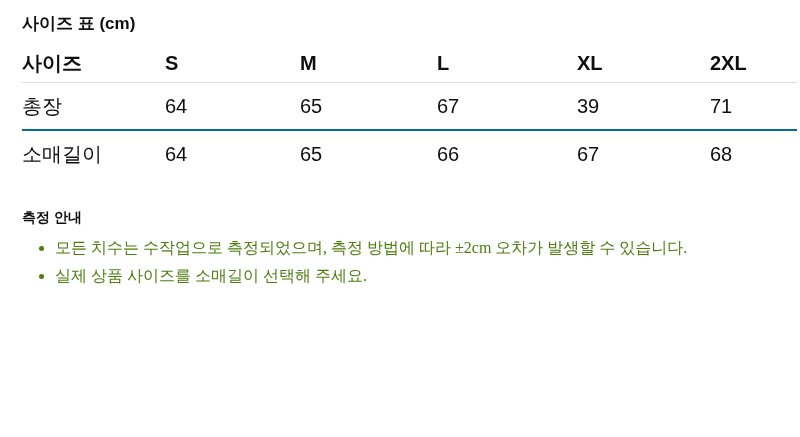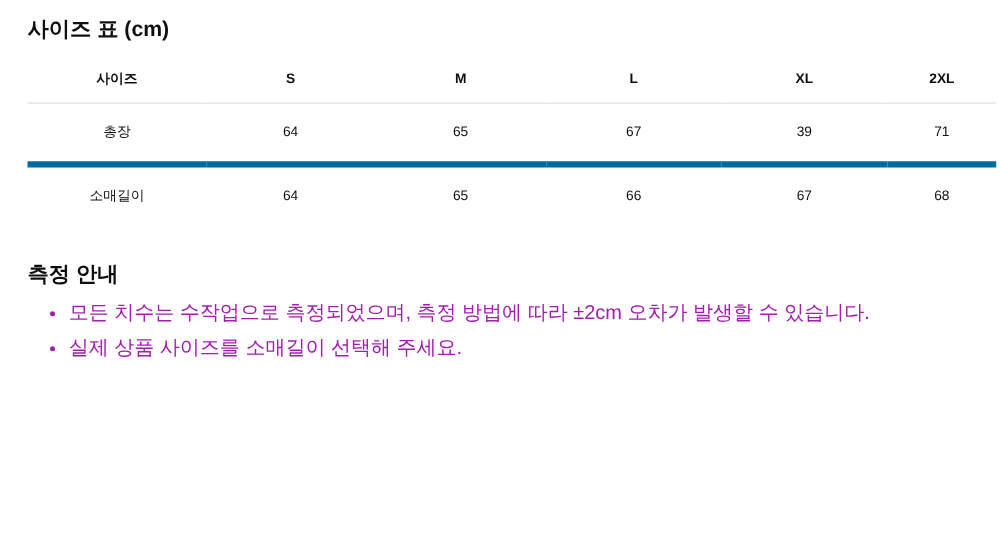--- a/index.html
+++ b/index.html
@@ -25,56 +25,57 @@
     color: #0f0f0f;
   }
   table.size-table {
     margin-top: 10px;
     border-collapse: collapse;
     table-layout: fixed;
     width: 775px;
   }
   table.size-table th,
   table.size-table td {
-    text-align: center;
-    font-size: 11px;
+    text-align: left;
+    font-size: 20px;
     line-height: 16px;
     vertical-align: middle;
     white-space: nowrap;
     overflow: hidden;
   }
   table.size-table thead th {
     font-weight: 700;
     padding: 9px 0 11px 0;
     border-bottom: 1px solid #e0e0e0;
   }
   table.size-table tbody td {
     font-weight: 400;
     padding: 15px 0;
-    border-bottom: 5px solid #0369a1;
+    border-bottom: 2px solid #0369a1;
   }
   table.size-table tbody tr:last-child td {
     border-bottom: none;
   }
   .notes-title {
     margin: 30px 0 0 0;
-    font-size: 17px;
+    font-size: 14px;
     line-height: 20px;
     font-weight: 700;
     color: #0f0f0f;
   }
   ul.notes-list {
     margin: 11px 0 0 0;
     padding: 0 0 0 33px;
     list-style-type: disc;
   }
   ul.notes-list li {
     font-size: 16px;
     line-height: 19px;
-    color: #a21caf;
+    color: #4d7c0f;
+    font-family: Liberation Serif, serif;
   }
   ul.notes-list li + li {
     margin-top: 9px;
   }
 </style>
 </head>
 <body>
 
 <div class="page">
 

